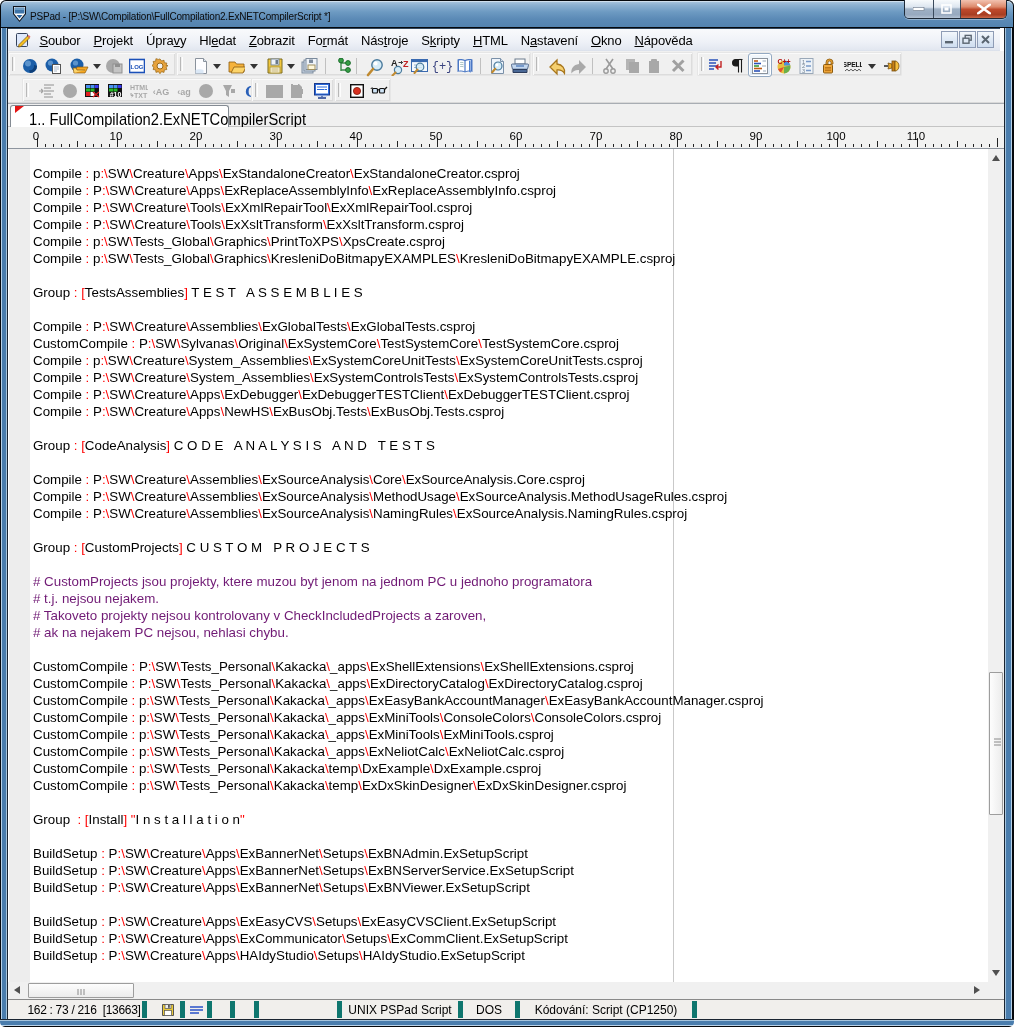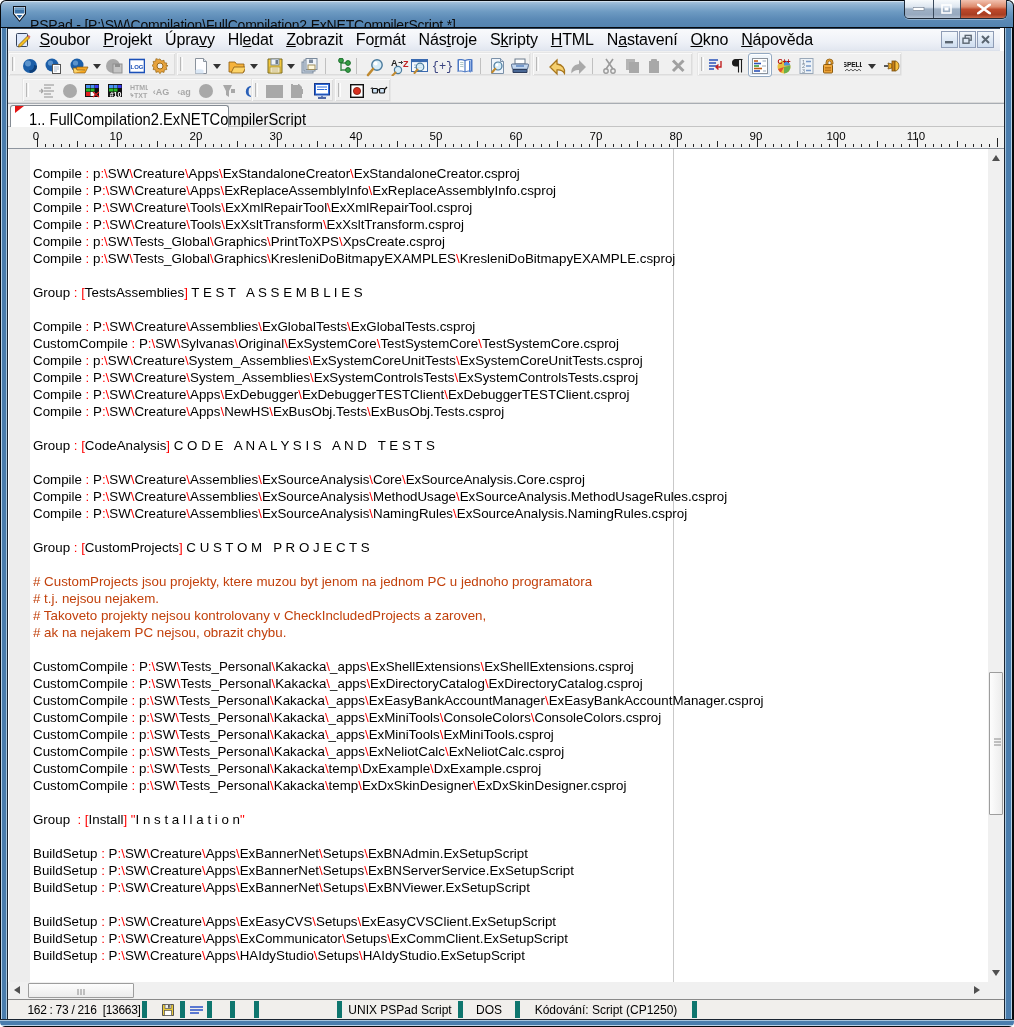--- a/index.html
+++ b/index.html
@@ -7,30 +7,30 @@
 
 .bL,.bR{position:absolute;top:28px;bottom:8px;width:8px}
 .bL{left:0;background:linear-gradient(90deg,#05080c 0 1px,#b9d2e8 1px 2px,#4a7dad 2px 6px,#a6c4dc 6px 7px,#1a2430 7px 8px)}
 .bR{right:0;width:10px;background:linear-gradient(90deg,#1a2430 0 1px,#a6c4dc 1px 2px,#4a7dad 2px 7px,#b9d2e8 7px 8px,#05080c 8px 10px)}
 .bB{position:absolute;left:0;right:0;bottom:0;height:8px;background:linear-gradient(180deg,#1a2430 0 1px,#a6c4dc 1px 2px,#4a7dad 2px 6px,#b9d2e8 6px 7px,#05080c 7px 8px);border-radius:0 0 5px 5px}
 
 #title{position:absolute;left:0;top:0;width:1014px;height:28px;border-radius:6px 6px 0 0;
  background:linear-gradient(180deg,#b4cde3 0,#8db1d1 5px,#6d9ac2 12px,#5b8ab6 19px,#5383af 27px,#2a4a66 28px);
  box-shadow:inset 0 0 0 1px #05080c, inset 0 2px 0 rgba(255,255,255,.45)}
 #title .ico{position:absolute;left:11px;top:6px}
-#title .txt{position:absolute;left:30px;top:17px;font-size:14px;color:#0c0c0c;letter-spacing:-0.2px}
+#title .txt{position:absolute;left:30px;top:11px;font-size:10px;color:#0c0c0c;letter-spacing:-0.2px}
 
 #caps{position:absolute;left:904px;top:0;width:103px;height:19px;display:flex;border:1px solid #1e2a38;border-top:none;border-radius:0 0 5px 5px;overflow:hidden;box-shadow:0 1px 0 rgba(255,255,255,.35)}
 .cap{height:100%;position:relative;background:linear-gradient(180deg,#f7fafc 0,#dce5ef 40%,#9fb1c5 50%,#97a9bf 82%,#b4c2d3 100%)}
 .cap+.cap{border-left:1px solid #3a4a5c}
 #cap-min{width:28px}#cap-max{width:27px}
 #cap-close{width:46px;background:linear-gradient(180deg,#f2c2b0 0,#dd8a6c 38%,#bf4a2c 52%,#a83e22 82%,#cc6848 100%)}
 .cap .g{position:absolute;left:50%;top:50%;transform:translate(-50%,-50%)}
 
-#menub{position:absolute;left:8px;top:28px;width:992px;height:23px;background:linear-gradient(180deg,#f9fafc 0,#eef1f7 60%,#e2e7f0 95%,#d7dde8 100%);border-top:1px solid #30465c;font-size:16px;color:#000}
+#menub{position:absolute;left:8px;top:28px;width:992px;height:23px;background:linear-gradient(180deg,#f9fafc 0,#eef1f7 60%,#e2e7f0 95%,#d7dde8 100%);border-top:1px solid #30465c;font-size:13px;color:#000}
 #menub .mico{position:absolute;left:8px;top:3px}
 #menub ul{position:absolute;left:25px;top:0;margin:0;padding:0;list-style:none;display:flex;height:22px;align-items:center;letter-spacing:-0.15px}
 #menub li{padding:0 6.5px}
 #menub u{text-decoration:underline;text-underline-offset:1px}
 #mdibtns{position:absolute;right:6px;top:2px;display:flex;gap:1px}
 .mdib{width:17px;height:17px;background:linear-gradient(180deg,#f3f7fb,#dfe9f5 50%,#cfdef0);border:1px solid #8e9cb5;position:relative}
 
 #tb1{position:absolute;left:8px;top:51px;width:996px;height:26px;background:#f0f0f0}
 #tb2{position:absolute;left:8px;top:77px;width:996px;height:26px;background:#f0f0f0;border-bottom:1px solid #d9d9d9}
 .panel{position:absolute;top:1px;height:24px;background:#f0f0f0;border:1px solid #e6e6e6;border-radius:1px;box-shadow:inset 1px 1px 0 #fafafa, inset -1px -1px 0 #dcdcdc}
@@ -45,21 +45,21 @@
 #tab1 .flag{position:absolute;left:4px;top:0;width:0;height:0;border-left:9px solid #e41414;border-bottom:7px solid transparent}
 #tab1 .t{position:absolute;left:18px;top:4px;white-space:nowrap;transform:scaleX(0.865);transform-origin:0 0}
 
 #ruler{position:absolute;left:8px;top:127px;width:996px;height:22px;background:#f2f2f1;border-bottom:1px solid #8e959e}
 
 #ed{position:absolute;left:8px;top:149px;width:996px;height:833px;background:#fff;overflow:hidden}
 #gutter{position:absolute;left:1px;top:0;width:21px;height:100%;background:#ededed}
 #col80{position:absolute;left:665px;top:0;width:1px;height:100%;background:#c9c9c9}
 #ed pre{position:absolute;left:25px;top:15.5px;margin:0;font-family:Liberation Sans, sans-serif;font-size:13.3333px;line-height:17px;color:#000;letter-spacing:0}
 #ed pre b{font-weight:normal;color:#ff0000}
-#ed pre i{font-style:normal;color:#c2410c}
+#ed pre i{font-style:normal;color:#701a75}
 
 #vsb{position:absolute;left:988px;top:149px;width:16px;height:833px;background:#f0f0f0}
 .thumbV{position:absolute;left:1px;top:523px;width:14px;height:143px;background:linear-gradient(90deg,#fdfdfd,#ececec);border:1px solid #9d9d9d;border-radius:1px}
 #hsb{position:absolute;left:8px;top:982px;width:978px;height:17px;background:#f0f0f0}
 .thumbH{position:absolute;left:20px;top:1px;width:106px;height:15px;background:linear-gradient(180deg,#fdfdfd,#ececec);border:1px solid #9d9d9d;border-radius:1px}
 #corner{position:absolute;left:986px;top:982px;width:18px;height:17px;background:#f0f0f0}
 .arr{position:absolute;width:0;height:0}
 
 #status{position:absolute;left:8px;top:999px;width:996px;height:20px;background:#f1efec;border-top:1px solid #898989;font-size:12px;color:#000}
 .scell{position:absolute;top:1px;bottom:1px;border-right:5px solid #0f766e;display:flex;align-items:center;justify-content:center}
@@ -467,21 +467,21 @@
 
 Compile <b>:</b> P<b>:\</b>SW<b>\</b>Creature<b>\</b>Assemblies<b>\</b>ExSourceAnalysis<b>\</b>Core<b>\</b>ExSourceAnalysis.Core.csproj
 Compile <b>:</b> P<b>:\</b>SW<b>\</b>Creature<b>\</b>Assemblies<b>\</b>ExSourceAnalysis<b>\</b>MethodUsage<b>\</b>ExSourceAnalysis.MethodUsageRules.csproj
 Compile <b>:</b> P<b>:\</b>SW<b>\</b>Creature<b>\</b>Assemblies<b>\</b>ExSourceAnalysis<b>\</b>NamingRules<b>\</b>ExSourceAnalysis.NamingRules.csproj
 
 Group <b>:</b> <b>[</b>CustomProjects<b>]</b> C U S T O M   P R O J E C T S
 
 <i># CustomProjects jsou projekty, ktere muzou byt jenom na jednom PC u jednoho programatora</i>
 <i># t.j. nejsou nejakem.</i>
 <i># Takoveto projekty nejsou kontrolovany v CheckIncludedProjects a zaroven,</i>
-<i># ak na nejakem PC nejsou, obrazit chybu.</i>
+<i># ak na nejakem PC nejsou, nehlasi chybu.</i>
 
 CustomCompile <b>:</b> P<b>:\</b>SW<b>\</b>Tests_Personal<b>\</b>Kakacka<b>\</b>_apps<b>\</b>ExShellExtensions<b>\</b>ExShellExtensions.csproj
 CustomCompile <b>:</b> P<b>:\</b>SW<b>\</b>Tests_Personal<b>\</b>Kakacka<b>\</b>_apps<b>\</b>ExDirectoryCatalog<b>\</b>ExDirectoryCatalog.csproj
 CustomCompile <b>:</b> p<b>:\</b>SW<b>\</b>Tests_Personal<b>\</b>Kakacka<b>\</b>_apps<b>\</b>ExEasyBankAccountManager<b>\</b>ExEasyBankAccountManager.csproj
 CustomCompile <b>:</b> p<b>:\</b>SW<b>\</b>Tests_Personal<b>\</b>Kakacka<b>\</b>_apps<b>\</b>ExMiniTools<b>\</b>ConsoleColors<b>\</b>ConsoleColors.csproj
 CustomCompile <b>:</b> p<b>:\</b>SW<b>\</b>Tests_Personal<b>\</b>Kakacka<b>\</b>_apps<b>\</b>ExMiniTools<b>\</b>ExMiniTools.csproj
 CustomCompile <b>:</b> p<b>:\</b>SW<b>\</b>Tests_Personal<b>\</b>Kakacka<b>\</b>_apps<b>\</b>ExNeliotCalc<b>\</b>ExNeliotCalc.csproj
 CustomCompile <b>:</b> p<b>:\</b>SW<b>\</b>Tests_Personal<b>\</b>Kakacka<b>\</b>temp<b>\</b>DxExample<b>\</b>DxExample.csproj
 CustomCompile <b>:</b> p<b>:\</b>SW<b>\</b>Tests_Personal<b>\</b>Kakacka<b>\</b>temp<b>\</b>ExDxSkinDesigner<b>\</b>ExDxSkinDesigner.csproj
 

